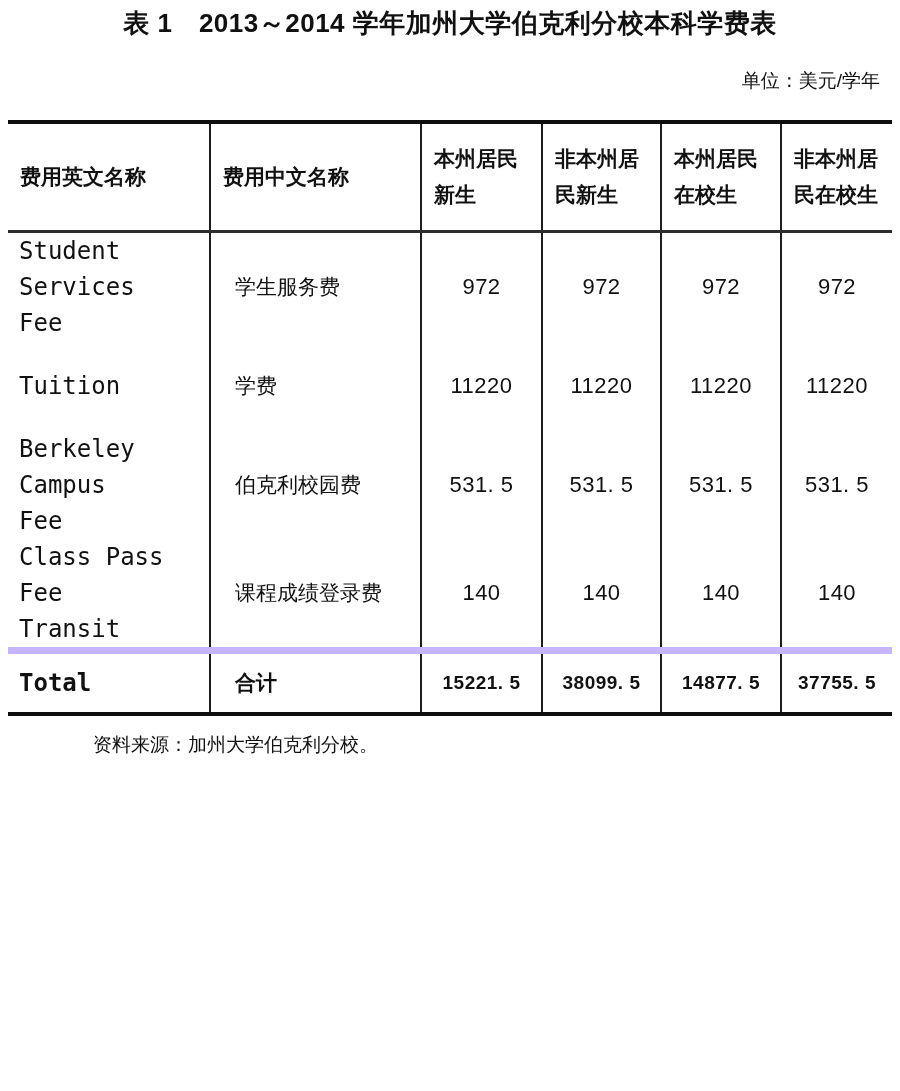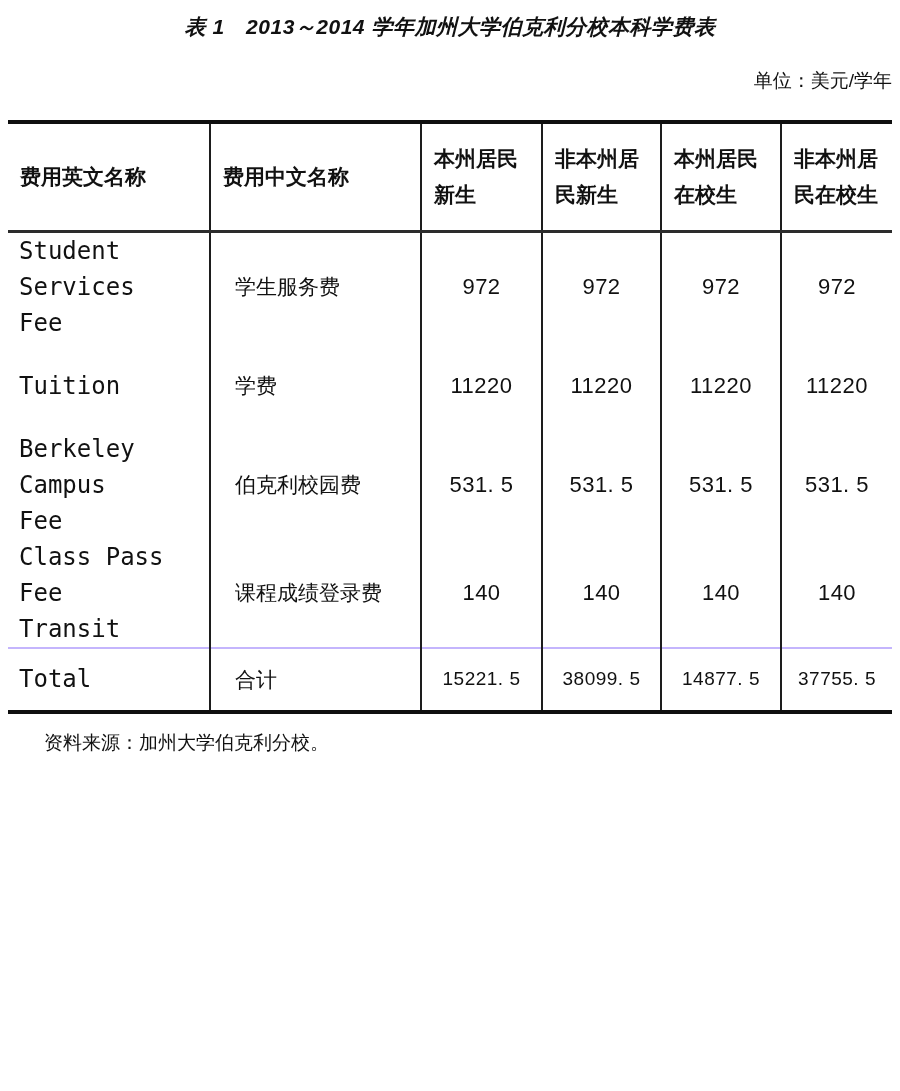--- a/index.html
+++ b/index.html
@@ -6,31 +6,30 @@
   body {
     width: 900px; height: 1091px;
     background: #ffffff;
     color: #111111;
     font-family: "Liberation Sans", sans-serif;
     overflow: hidden;
   }
   .page { position: relative; width: 900px; height: 1091px; }
 
   .doc-title {
-    margin-top: 13px;
+    margin-top: 6px;
     text-align: center;
     font-weight: bold;
-    font-size: 21px;
+    font-size: 26px;
     letter-spacing: 0.5px;
-    font-style: italic;
   }
 
   .unit-note {
     margin-top: 27px;
-    padding-right: 8px;
+    padding-right: 20px;
     text-align: right;
     font-size: 19px;
   }
 
   table.fee-table {
     border-collapse: collapse;
     table-layout: fixed;
     width: 884px;
     margin: 26px 0 16px 8px;
     border-top: 4px solid #0f0f0f;
@@ -66,26 +65,26 @@
     padding-left: 24px;
     white-space: pre-line;
     line-height: 37px;
   }
   td.cell-num {
     text-align: center;
     font-size: 22px;
     letter-spacing: 0.5px;
   }
 
-  tr.total-row td { border-top: 2px solid #c4b5fd; }
+  tr.total-row td { border-top: 7px solid #c4b5fd; font-weight: bold; }
   tr.total-row td.cell-num { font-size: 19px; }
 
   .source-note {
     margin-top: 14px;
-    padding-left: 44px;
+    padding-left: 93px;
     font-size: 19px;
   }
 </style>
 </head>
 <body>
 
 <div class="page">
 
   <div class="doc-title">表 1　2013～2014 学年加州大学伯克利分校本科学费表</div>
 

